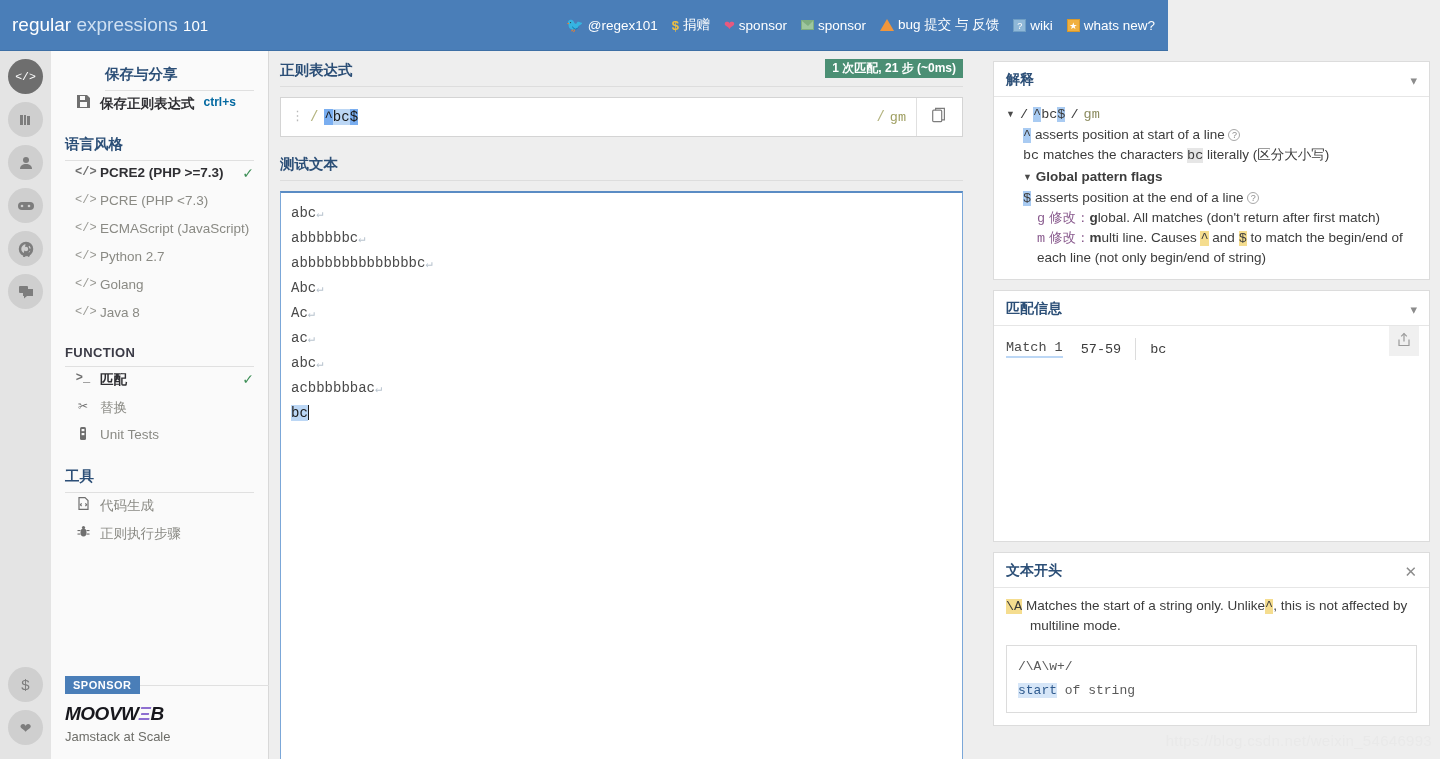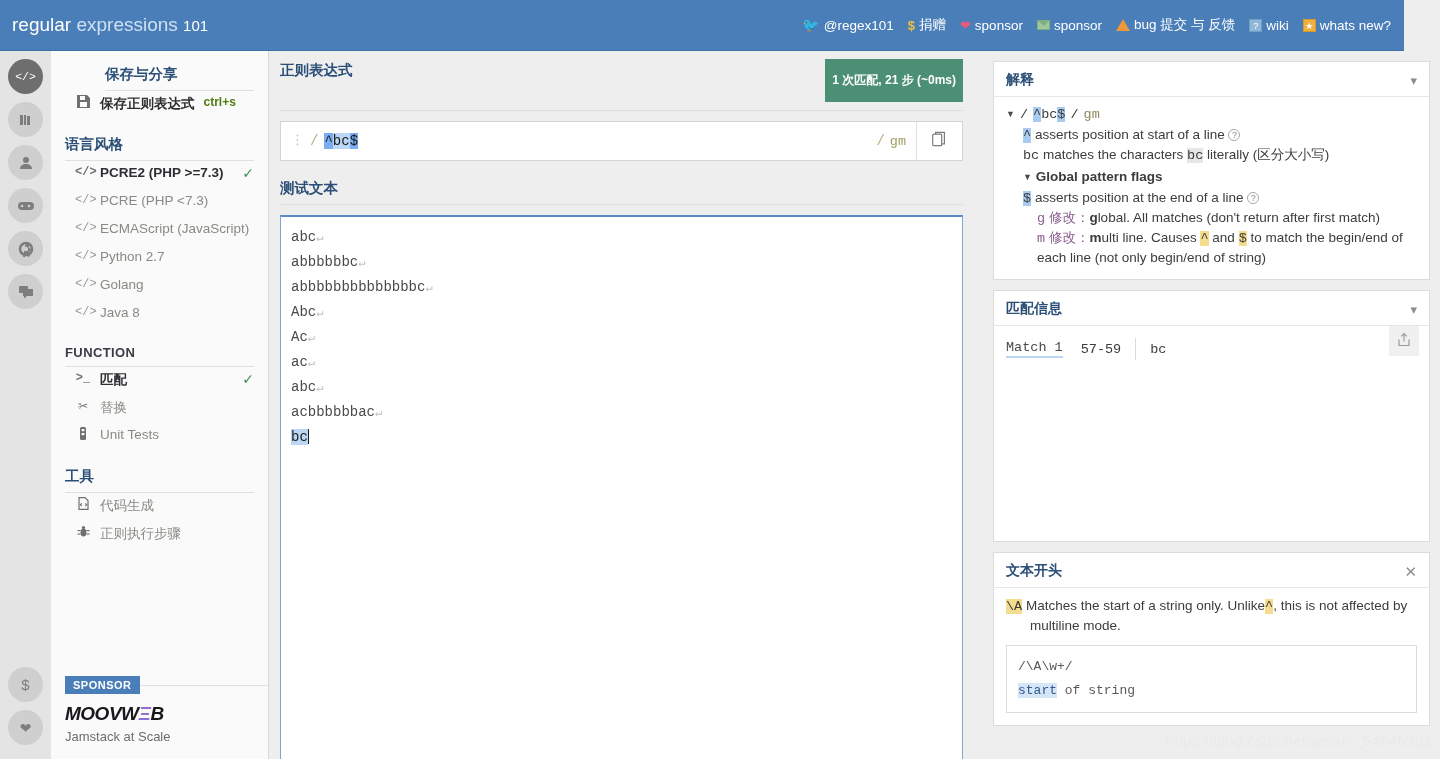--- a/index.html
+++ b/index.html
@@ -6,21 +6,21 @@
   html, body {
     width: 1440px; height: 759px;
     background: #eeeeee;
     font-family: "Liberation Sans", "DejaVu Sans", sans-serif;
     overflow: hidden;
   }
   .app { position: relative; width: 1440px; height: 759px; }
 
   
   .topbar {
-    position: absolute; left: 0; top: 0; width: 1404px; height: 51px;
+    position: absolute; left: 0; top: 0; width: 1168px; height: 51px;
     background: #4a7eb8; display: flex; align-items: center;
     border-bottom: 1px solid #3d6fa5;
   }
   .brand { margin-left: 12px; font-size: 19px; color: #ffffff; white-space: nowrap; }
   .brand .b1 { color: #ffffff; }
   .brand .b2 { color: #cfe0f2; }
   .brand .b3 { color: #ffffff; font-size: 15px; }
   .topnav { margin-left: auto; margin-right: 8px; display: flex; align-items: center; gap: 4px; }
   .topnav a {
     display: flex; align-items: center; gap: 4px;
@@ -70,21 +70,21 @@
   .sec-head:first-child { margin-top: 0; margin-left: 40px; }
   .sec-head.caps { font-size: 13px; letter-spacing: .4px; color: #3b3b46; font-weight: bold; }
   .menu-row {
     display: flex; height: 28px; padding-left: 10px;
     font-size: 13.5px; color: #8a8a84; cursor: pointer; gap: 9px;
   }
   .menu-row.strong { color: #2f2f33; font-weight: bold; }
   .menu-row .mi { width: 16px; text-align: center; color: #6f6f6f; font-size: 12px; flex: none; }
   .menu-row .mi.dim { color: #9a9a95; }
   .menu-row .lbl { flex: 1 1 auto; white-space: nowrap; }
-  .menu-row .kbd { font-size: 12px; color: #4d7c0f; margin-right: 20px; }
+  .menu-row .kbd { font-size: 12px; color: #0369a1; margin-right: 20px; }
   .menu-row .chk { color: #3e8f57; font-size: 14px; }
   .codeicon { font-family: "Liberation Mono", "DejaVu Sans Mono", monospace; font-size: 11.5px; }
 
   .sponsor-box { position: absolute; left: 65px; bottom: 15px; width: 204px; }
   .sponsor-tagrow { display: flex; align-items: center; gap: 0; }
   .sponsor-tag {
     background: #4a7eb8; color: #ffffff; font-size: 11px; font-weight: bold;
     padding: 3px 8px; letter-spacing: .5px;
   }
   .sponsor-rule { flex: 1 1 auto; height: 1px; background: #e0e0e0; }
@@ -96,21 +96,21 @@
   .sponsor-sub { font-size: 13px; color: #6d6d68; margin-top: 4px; }
 
   
   .center { position: absolute; left: 270px; top: 51px; width: 703px; height: 708px; padding: 10px; }
   .panel-title {
     font-size: 14.5px; font-weight: bold; color: #2c4f77;
     padding-bottom: 6px; border-bottom: 1px solid #dddddd;
     display: flex; align-items: flex-start; justify-content: space-between;
   }
   .match-badge {
-    background: #4b8f74; color: #ffffff; font-size: 12px; padding: 13px 7px;
+    background: #4b8f74; color: #ffffff; font-size: 12px; padding: 1px 7px;
     white-space: nowrap; position: relative; top: -2px;
   }
   .regex-box {
     margin-top: 10px; background: #ffffff; border: 1px solid #d4d4d4;
     height: 40px; display: flex; align-items: stretch;
   }
   .regex-inner {
     flex: 1 1 auto; display: flex; align-items: center; padding: 0 10px; gap: 6px;
     font-family: "Liberation Mono", "DejaVu Sans Mono", monospace; font-size: 14px;
   }

